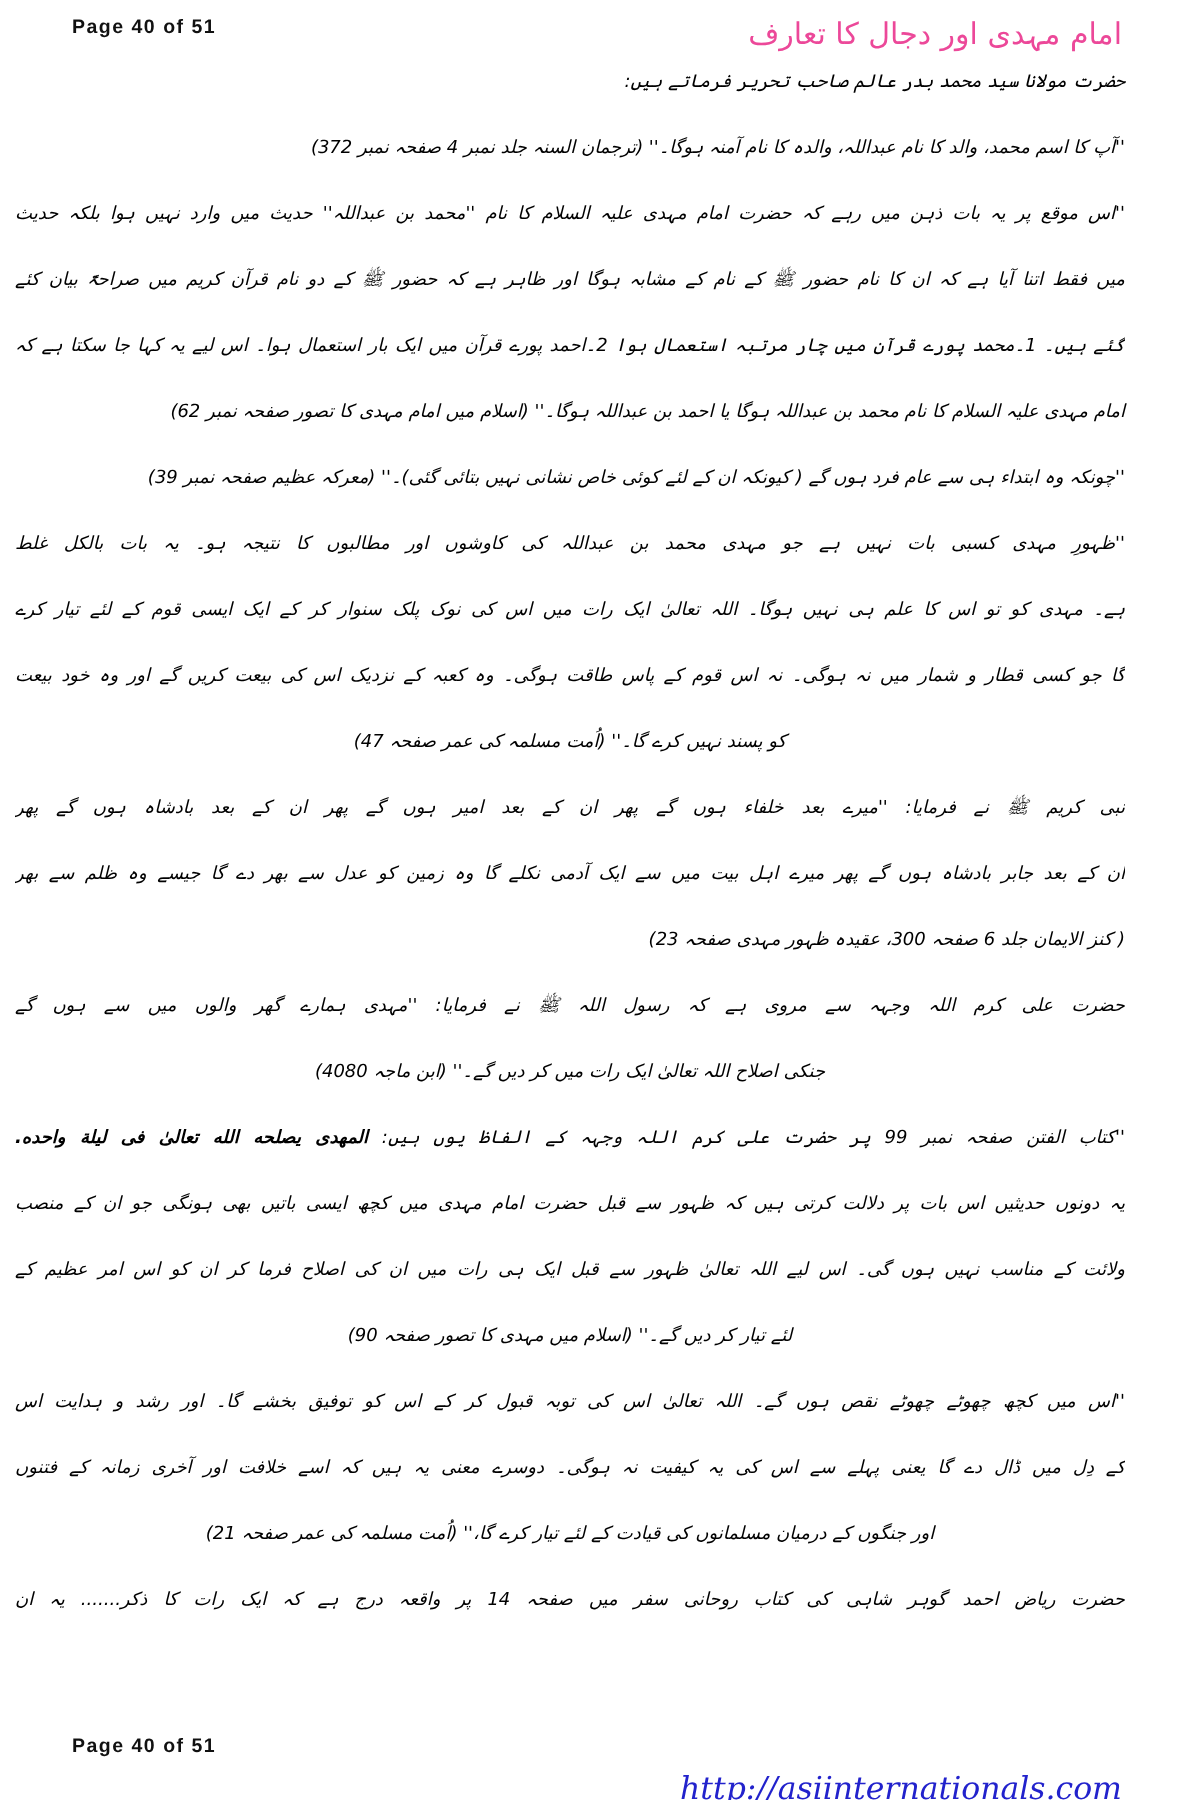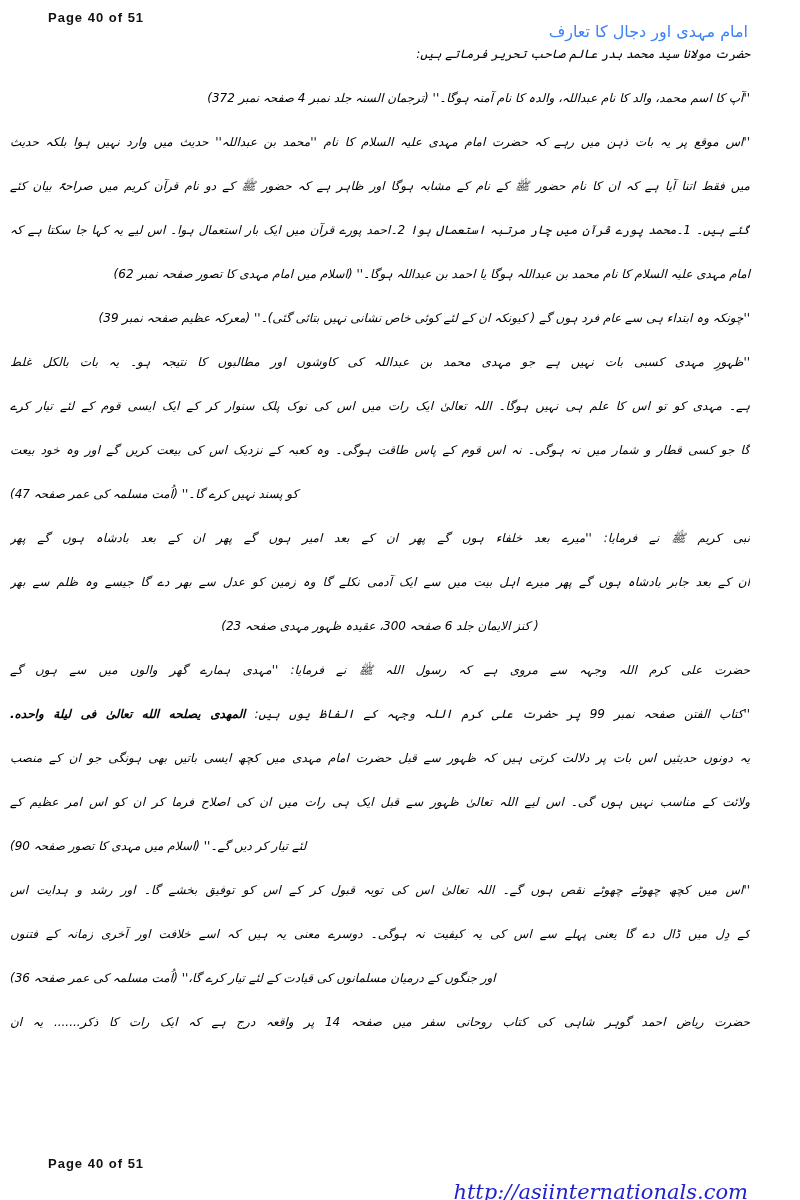--- a/index.html
+++ b/index.html
@@ -11,36 +11,36 @@
     font-family:"DejaVu Sans",sans-serif;
     color:#000;
   }
   
   .hdr-pagenum{
     position:absolute;top:10px;left:48px;
     font-family:"Liberation Sans","DejaVu Sans",sans-serif;
     font-weight:bold;font-size:13px;letter-spacing:1px;color:#111;
   }
   .hdr-title{
-    position:absolute;top:22px;right:12px;
-    direction:rtl;font-size:16px;color:#3b82f6;
+    position:absolute;top:10px;right:12px;
+    direction:rtl;font-size:20px;color:#ec4899;
   }
   
   .body-text{
     position:absolute;top:32px;left:10px;right:10px;
     direction:rtl;
   }
   .bl{
     height:44px;line-height:44px;
     font-size:12px;white-space:nowrap;font-style:italic;
   }
   .bl.j{white-space:normal;text-align:justify;text-align-last:justify;height:44px;overflow:hidden;}
-  .bl.c{text-align:left;}
+  .bl.c{text-align:center;}
   .bl.r{text-align:right;}
-  .bl.l{text-align:center;}
+  .bl.l{text-align:right;}
   .bold-ar{font-weight:bold;}
   
   .ftr-pagenum{
     position:absolute;top:1156px;left:48px;
     font-family:"Liberation Sans","DejaVu Sans",sans-serif;
     font-weight:bold;font-size:13px;letter-spacing:1px;color:#111;
   }
   .ftr-url{
     position:absolute;top:1148px;right:12px;
     font-family:"DejaVu Serif","Liberation Serif",serif;
@@ -66,28 +66,29 @@
     <div class="bl r">امام مہدی علیہ السلام کا نام محمد بن عبداللہ ہوگا یا احمد بن عبداللہ ہوگا۔'' (اسلام میں امام مہدی کا تصور صفحہ نمبر 62)</div>
     <div class="bl r">''چونکہ وہ ابتداء ہی سے عام فرد ہوں گے ( کیونکہ ان کے لئے کوئی خاص نشانی نہیں بتائی گئی)۔'' (معرکہ عظیم صفحہ نمبر 39)</div>
     <div class="bl j">''ظہورِ مہدی کسبی بات نہیں ہے جو مہدی محمد بن عبداللہ کی کاوشوں اور مطالبوں کا نتیجہ ہو۔ یہ بات بالکل غلط</div>
     <div class="bl j">ہے۔ مہدی کو تو اس کا علم ہی نہیں ہوگا۔ اللہ تعالیٰ ایک رات میں اس کی نوک پلک سنوار کر کے ایک ایسی قوم کے لئے تیار کرے</div>
     <div class="bl j">گا جو کسی قطار و شمار میں نہ ہوگی۔ نہ اس قوم کے پاس طاقت ہوگی۔ وہ کعبہ کے نزدیک اس کی بیعت کریں گے اور وہ خود بیعت</div>
     <div class="bl c">کو پسند نہیں کرے گا۔'' (اُمت مسلمہ کی عمر صفحہ 47)</div>
     <div class="bl j">نبی کریم ﷺ نے فرمایا: ''میرے بعد خلفاء ہوں گے پھر ان کے بعد امیر ہوں گے پھر ان کے بعد بادشاہ ہوں گے پھر</div>
     <div class="bl j">ان کے بعد جابر بادشاہ ہوں گے پھر میرے اہل بیت میں سے ایک آدمی نکلے گا وہ زمین کو عدل سے بھر دے گا جیسے وہ ظلم سے بھر</div>
     <div class="bl l">( کنز الایمان جلد 6 صفحہ 300، عقیدہ ظہور مہدی صفحہ 23)</div>
     <div class="bl j">حضرت علی کرم اللہ وجہہ سے مروی ہے کہ رسول اللہ ﷺ نے فرمایا: ''مہدی ہمارے گھر والوں میں سے ہوں گے</div>
+    <div class="bl c">جنکی اصلاح اللہ تعالیٰ ایک رات میں کر دیں گے۔'' (ابن ماجہ 4080)</div>
     <div class="bl j">
       <span>''کتاب الفتن صفحہ نمبر 99 پر حضرت علی کرم اللہ وجہہ کے الفاظ یوں ہیں: </span><span class="bold-ar">المهدی یصلحه الله تعالیٰ فی لیلة واحده.</span>
     </div>
     <div class="bl j">یہ دونوں حدیثیں اس بات پر دلالت کرتی ہیں کہ ظہور سے قبل حضرت امام مہدی میں کچھ ایسی باتیں بھی ہونگی جو ان کے منصب</div>
     <div class="bl j">ولائت کے مناسب نہیں ہوں گی۔ اس لیے اللہ تعالیٰ ظہور سے قبل ایک ہی رات میں ان کی اصلاح فرما کر ان کو اس امر عظیم کے</div>
     <div class="bl c">لئے تیار کر دیں گے۔'' (اسلام میں مہدی کا تصور صفحہ 90)</div>
     <div class="bl j">''اس میں کچھ چھوٹے چھوٹے نقص ہوں گے۔ اللہ تعالیٰ اس کی توبہ قبول کر کے اس کو توفیق بخشے گا۔ اور رشد و ہدایت اس</div>
     <div class="bl j">کے دِل میں ڈال دے گا یعنی پہلے سے اس کی یہ کیفیت نہ ہوگی۔ دوسرے معنی یہ ہیں کہ اسے خلافت اور آخری زمانہ کے فتنوں</div>
-    <div class="bl c">اور جنگوں کے درمیان مسلمانوں کی قیادت کے لئے تیار کرے گا،'' (اُمت مسلمہ کی عمر صفحہ 36)</div>
+    <div class="bl c">اور جنگوں کے درمیان مسلمانوں کی قیادت کے لئے تیار کرے گا،'' (اُمت مسلمہ کی عمر صفحہ 21)</div>
     <div class="bl j">حضرت ریاض احمد گوہر شاہی کی کتاب روحانی سفر میں صفحہ 14 پر واقعہ درج ہے کہ ایک رات کا ذکر....... یہ ان</div>
   </div>
 
   <div class="ftr-pagenum">Page 40 of 51</div>
   <a class="ftr-url" href="#" style="color: rgb(34, 34, 204);">http://asiinternationals.com</a>
 
 </div>
 
 </body></html>

